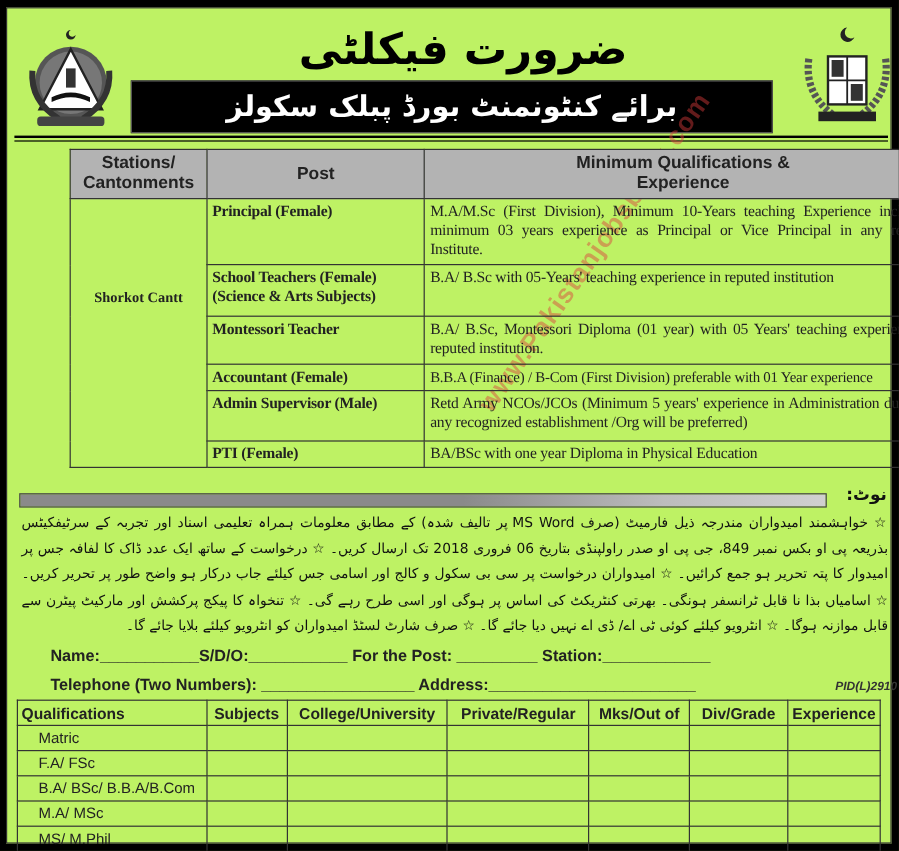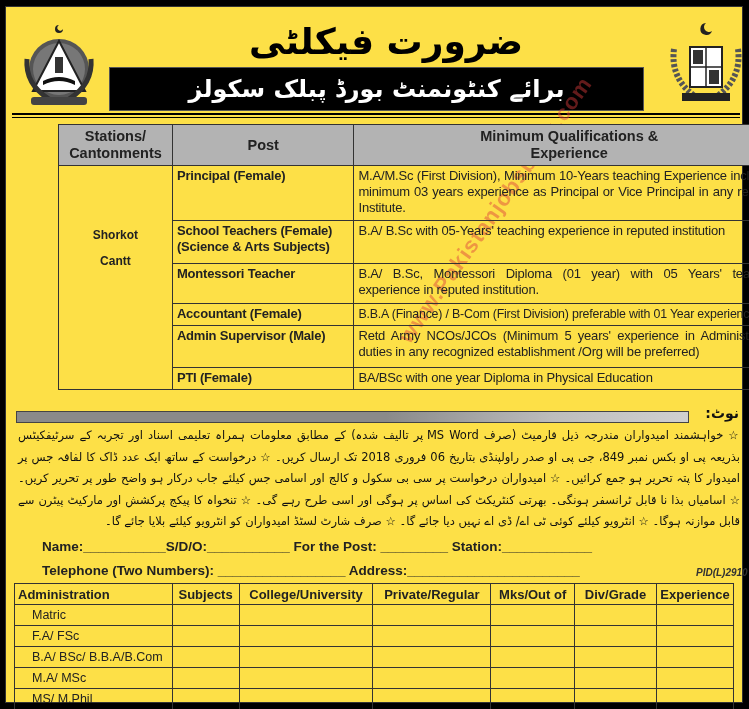--- a/index.html
+++ b/index.html
@@ -1,20 +1,20 @@
 <!DOCTYPE html>
 <html><head>
 <meta charset="utf-8">
 <style>
   * { box-sizing: border-box; margin: 0; padding: 0; }
   html, body { width: 749px; height: 709px; background: #000; overflow: hidden; }
   body { font-family: "Liberation Sans", sans-serif; color: #111; position: relative; }
   .page {
     position: absolute; left: 5px; top: 6px; width: 738px; height: 697px;
-    background: #fde047; border: 1px solid #333;
+    background: #bef264; border: 1px solid #333;
   }
   
   .logo-left { position: absolute; left: 13px; top: 12px; width: 80px; height: 92px; }
   .logo-right { position: absolute; left: 660px; top: 12px; width: 80px; height: 90px; }
   .title-main {
     position: absolute; left: 215px; top: 8px; width: 330px; height: 54px;
     font-family: "DejaVu Sans", sans-serif; font-weight: bold; font-size: 36px;
     text-align: center; direction: rtl; color: #000; line-height: 54px;
   }
   .title-bar {
@@ -26,21 +26,21 @@
   .hr-double { position: absolute; left: 6px; width: 728px; border-top: 2px solid #000; }
   
   .main-table {
     position: absolute; left: 8px; top: 117px; width: 727px;
     border-collapse: collapse; font-size: 13px; margin-left: 44px;
   }
   .main-table th {
     background: #b3b3b3; font-weight: bold; font-size: 14.5px; color: #222;
     border: 1px solid #333; height: 41px; line-height: 17px; text-align: center; vertical-align: middle;
   }
-  .main-table td { border: 1px solid #333; vertical-align: top; padding: 2px 4px; line-height: 16px; color: #222; }
+  .main-table td { border: 1px solid #333; vertical-align: top; padding: 2px 4px; line-height: 16px; color: #222; font-family: Liberation Serif, serif; }
   .main-table td.station {
     font-weight: bold; font-size: 12px; text-align: center; vertical-align: middle;
     line-height: 26px; padding-bottom: 50px;
   }
   .main-table td.post { font-weight: bold; font-size: 13px; letter-spacing: -0.2px; }
   .main-table td.qual { text-align: justify; font-size: 13px; letter-spacing: -0.2px; }
   
   .note-bar {
     position: absolute; left: 10px; top: 404px; width: 673px; height: 12px;
     background: linear-gradient(to right, #8a8a8a 0%, #8a8a8a 55%, #bdbdbd 80%, #d0d0d0 100%);
@@ -165,21 +165,21 @@
       <col style="width:158px">
         <col style="width:67px">
         <col style="width:134px">
         <col style="width:118px">
       <col style="width:84px">
         <col style="width:82px">
         <col style="width:77px">
     </colgroup>
     <thead>
       <tr>
-        <th>Administration</th>
+        <th>Qualifications</th>
         <th>Subjects</th>
         <th>College/University</th>
         <th>Private/Regular</th>
         <th>Mks/Out of</th>
         <th>Div/Grade</th>
         <th>Experience</th>
       </tr>
     </thead>
     <tbody>
       <tr>

